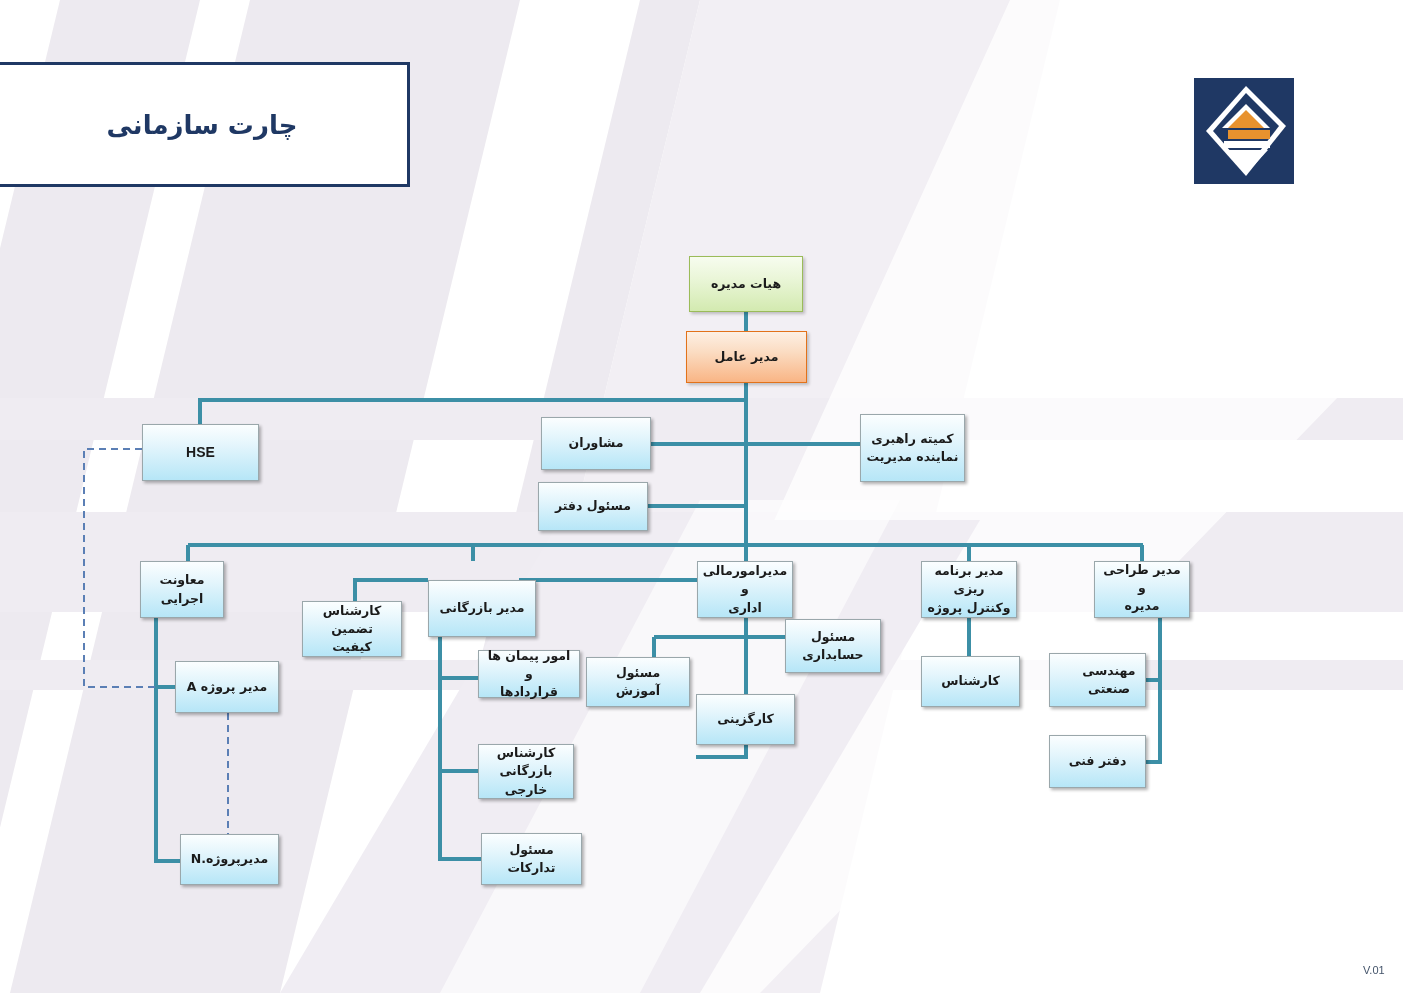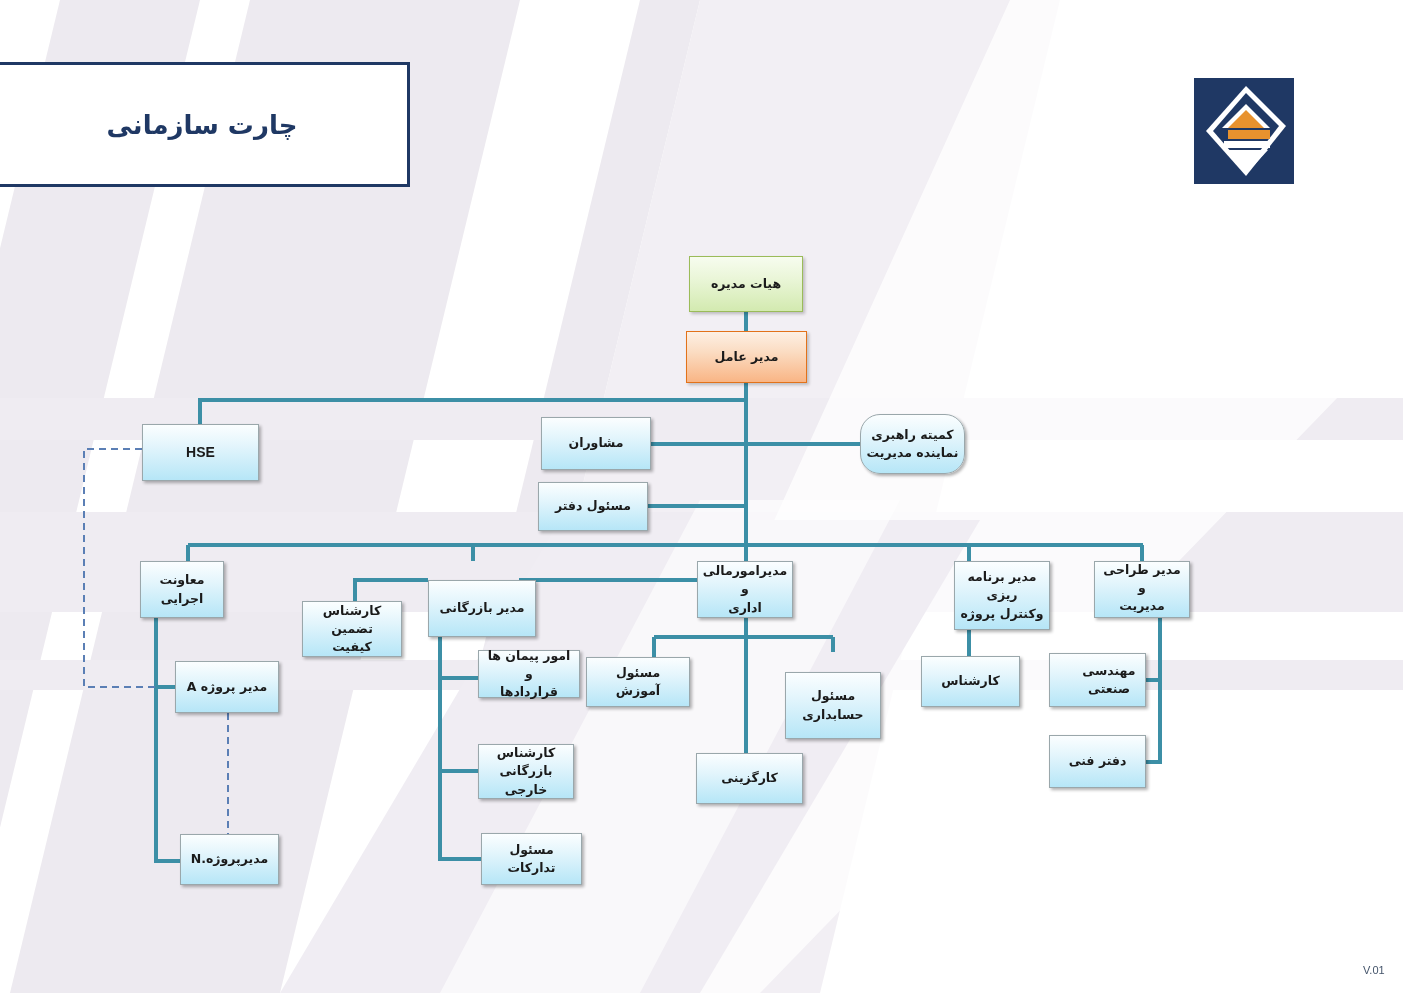--- a/index.html
+++ b/index.html
@@ -188,48 +188,48 @@
       </div>
       <div class="node latin" style="left: 142px; top: 424px; width: 117px; height: 57px;">
         <div>HSE</div>
       </div>
       <div class="node" style="left: 541px; top: 417px; width: 110px; height: 53px; align-items: center;">
         <div>مشاوران</div>
       </div>
       <div class="node" style="left: 538px; top: 482px; width: 110px; height: 49px;">
         <div>مسئول دفتر</div>
       </div>
-      <div class="node" style="left: 860px; top: 414px; width: 105px; height: 60px; border-radius: 20px;">
+      <div class="node" style="left: 860px; top: 414px; width: 105px; height: 68px;">
         <div>
           <div>کمیته راهبری</div>
           <div>نماینده مدیریت</div>
         </div>
       </div>
       <div class="node" style="left: 140px; top: 561px; width: 84px; height: 57px;">
         <div>معاونت اجرایی</div>
       </div>
       <div class="node" style="left: 428px; top: 580px; width: 108px; height: 57px;">
         <div>مدیر بازرگانی</div>
       </div>
       <div class="node" style="left: 697px; top: 561px; width: 96px; height: 57px;">
         <div>
           <div>مدیرامورمالی و</div>
           <div>اداری</div>
         </div>
       </div>
-      <div class="node" style="left: 921px; top: 561px; width: 96px; height: 69px; margin-left: 33px;">
+      <div class="node" style="left: 921px; top: 561px; width: 96px; height: 57px;">
         <div>
           <div>مدیر برنامه ریزی</div>
           <div>وکنترل پروژه</div>
         </div>
       </div>
       <div class="node" style="left: 1094px; top: 561px; width: 96px; height: 57px; align-items: flex-end;">
         <div>
           <div>مدیر طراحی و</div>
-          <div>مدیریت</div>
+          <div>مدیره</div>
         </div>
       </div>
       <div class="node" style="left: 302px; top: 601px; width: 100px; height: 56px;">
         <div>
           <div>کارشناس تضمین</div>
           <div>کیفیت</div>
         </div>
       </div>
       <div class="node" style="left: 175px; top: 661px; width: 104px; height: 52px;">
         <div>مدیر پروژه A</div>
@@ -248,27 +248,27 @@
           <div>کارشناس بازرگانی</div>
           <div>خارجی</div>
         </div>
       </div>
       <div class="node" style="left: 481px; top: 833px; width: 101px; height: 52px;">
         <div>مسئول تدارکات</div>
       </div>
       <div class="node" style="left: 586px; top: 657px; width: 104px; height: 50px;">
         <div>مسئول آموزش</div>
       </div>
-      <div class="node" style="left: 785px; top: 672px; width: 96px; height: 67px;">
+      <div class="node" style="left: 785px; top: 619px; width: 96px; height: 54px;">
         <div>
           <div>مسئول</div>
           <div>حسابداری</div>
         </div>
       </div>
-      <div class="node" style="left: 696px; top: 753px; width: 107px; height: 51px;">
+      <div class="node" style="left: 696px; top: 694px; width: 99px; height: 51px;">
         <div>کارگزینی</div>
       </div>
       <div class="node" style="left: 921px; top: 656px; width: 99px; height: 51px;">
         <div>کارشناس</div>
       </div>
       <div class="node" style="left: 1049px; top: 653px; width: 97px; height: 54px; padding-left: 28px;">
         <div>مهندسی صنعتی</div>
       </div>
       <div class="node" style="left: 1049px; top: 735px; width: 97px; height: 53px;">
         <div>دفتر فنی</div>

